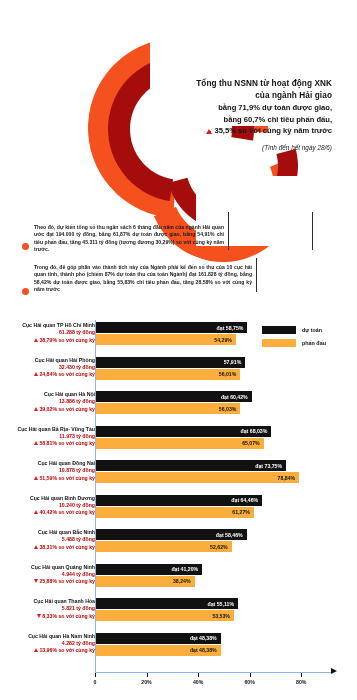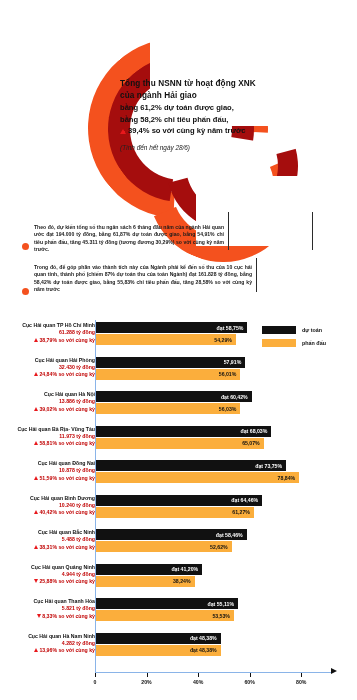--- a/index.html
+++ b/index.html
@@ -50,21 +50,21 @@
   }
   .hero-mask{
     position:absolute;left:150px;top:0;width:210px;height:100px;background:#fff;
   }
   .hero-mask2{
     position:absolute;left:196px;top:150px;width:170px;height:70px;background:#fff;
   }
 
   .hero-text{
     position:absolute;left:120px;top:52px;width:212px;
-    text-align:left;z-index:6;
+    text-align:right;z-index:6;
   }
   .ht-l1,.ht-l2{
     font-size:8.2px;font-weight:bold;color:#111;line-height:12px;letter-spacing:.1px;
   }
   .ht-big{
     font-size:15.5px;font-weight:bold;color:#E8181C;
     margin:7px 0 8px 0;letter-spacing:.2px;white-space:nowrap;
   }
   .ht-s{
     font-size:7.6px;font-weight:bold;color:#111;line-height:11.5px;
@@ -170,24 +170,24 @@
     <div class="arc arc-orange"></div>
     <div class="arc arc-red"></div>
     <div class="arc arc-orange2"></div>
     <div class="arc arc-red2"></div>
     <div class="hero-mask"></div>
     <div class="hero-mask2"></div>
 
     <div class="hero-text">
       <div class="ht-l1">Tổng thu NSNN từ hoạt động XNK</div>
       <div class="ht-l2">của ngành Hải giao</div>
-      <div class="ht-s">bằng 61,2% dự toán được giao,</div>
-      <div class="ht-s">bằng 58,2% chỉ tiêu phấn đấu,</div>
+      <div class="ht-s">bằng 71,9% dự toán được giao,</div>
+      <div class="ht-s">bằng 60,7% chỉ tiêu phấn đấu,</div>
       <div class="ht-s">
-        <span class="up-tri"></span><span class="up-stem"></span><span>39,4% so với cùng kỳ năm trước</span>
+        <span class="up-tri"></span><span class="up-stem"></span><span>35,5% so với cùng kỳ năm trước</span>
       </div>
       <div class="ht-note">(Tính đến hết ngày 28/6)</div>
     </div>
   </div>
 
   <div class="vline vl1"></div>
   <div class="vline vl2"></div>
   <div class="vline vl3"></div>
   <div class="dot dot1"></div>
   <div class="dot dot2"></div>

